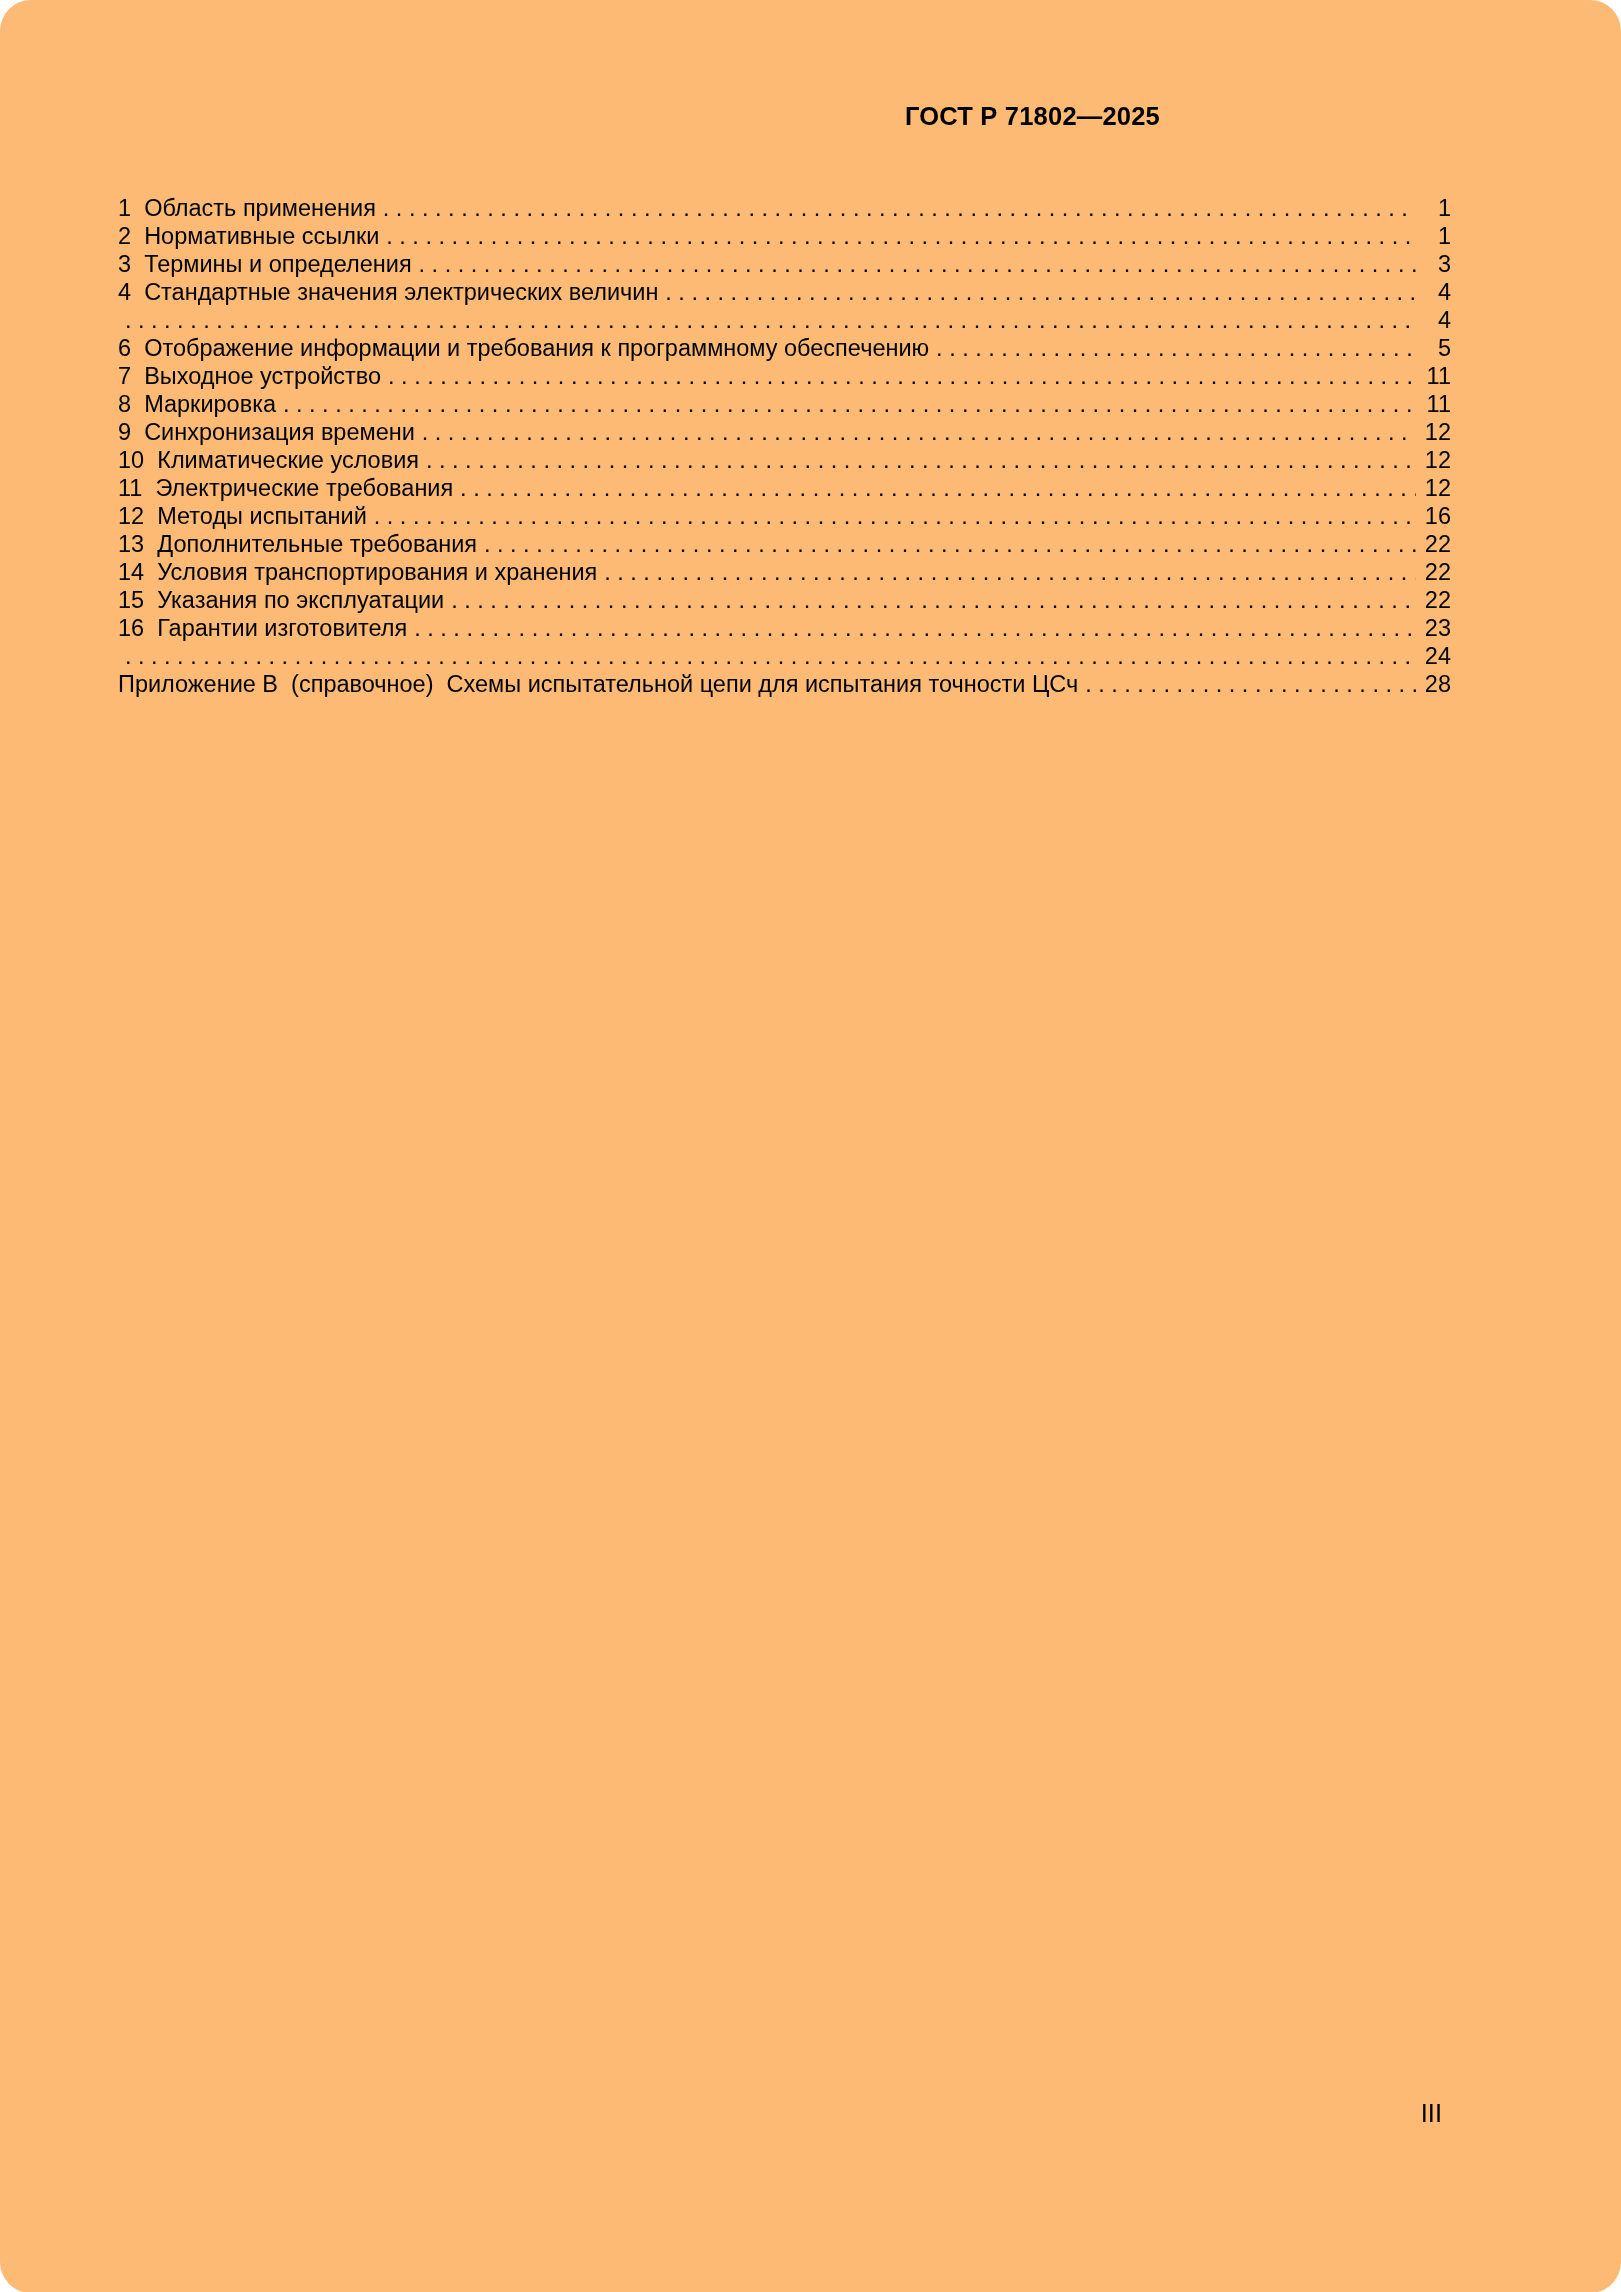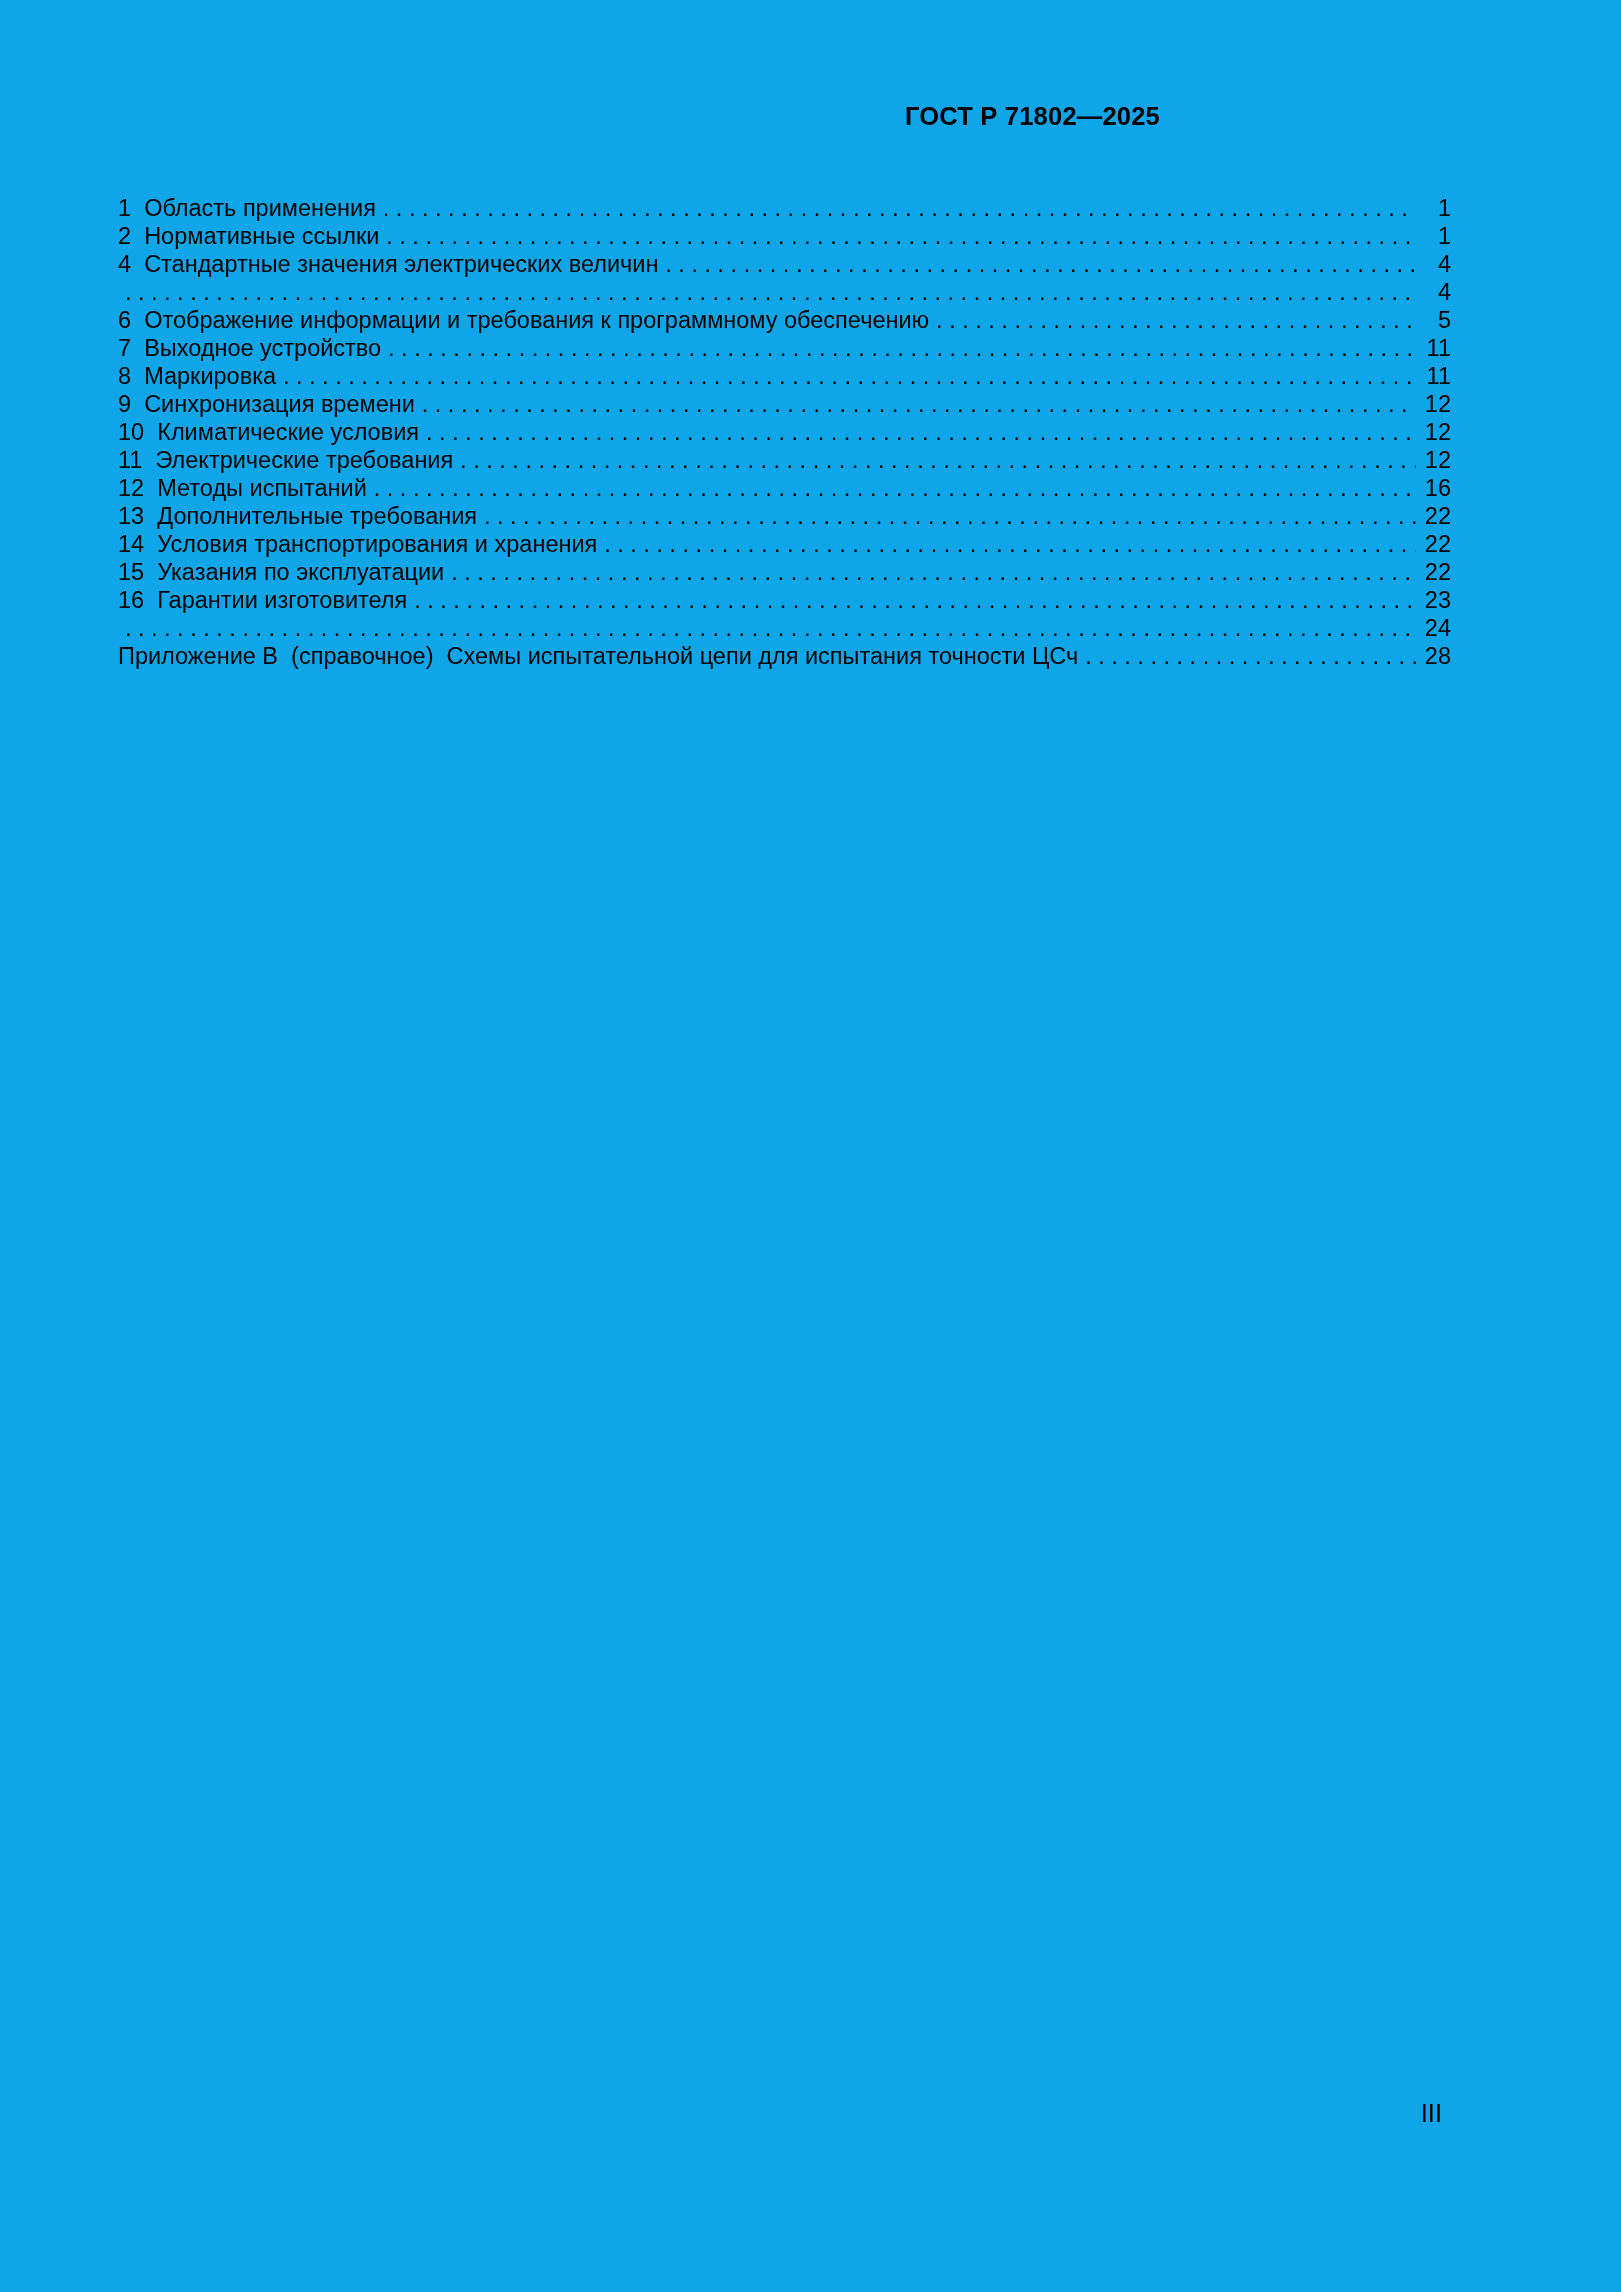--- a/index.html
+++ b/index.html
@@ -7,22 +7,23 @@
   body {
     width: 1621px;
     height: 2293px;
     position: relative;
     font-family: "Liberation Sans", sans-serif;
     color: #000000;
   }
   .page {
     position: absolute;
     inset: 0;
-    background: #0ea5e9;
+    background: #fdba74;
     overflow: hidden;
+    border-radius: 31px;
   }
   .doc-code {
     position: absolute;
     top: 102px;
     left: 0;
     width: 1160px;
     text-align: right;
     font-size: 25.5px;
     font-weight: bold;
     letter-spacing: 0.2px;
@@ -97,20 +98,25 @@
         <span class="toc-dots"></span>
         <span class="toc-page">1</span>
       </div>
 
       <div class="toc-row">
         <span class="toc-label">2&nbsp;&nbsp;Нормативные ссылки</span>
         <span class="toc-dots"></span>
         <span class="toc-page">1</span>
       </div>
 
+      <div class="toc-row">
+        <span class="toc-label">3&nbsp;&nbsp;Термины и определения</span>
+        <span class="toc-dots"></span>
+        <span class="toc-page">3</span>
+      </div>
 
       <div class="toc-row">
         <span class="toc-label">4&nbsp;&nbsp;Стандартные значения электрических величин</span>
         <span class="toc-dots"></span>
         <span class="toc-page">4</span>
       </div>
 
       <div class="toc-row">
         <span class="toc-dots"></span>
         <span class="toc-page">4</span>

